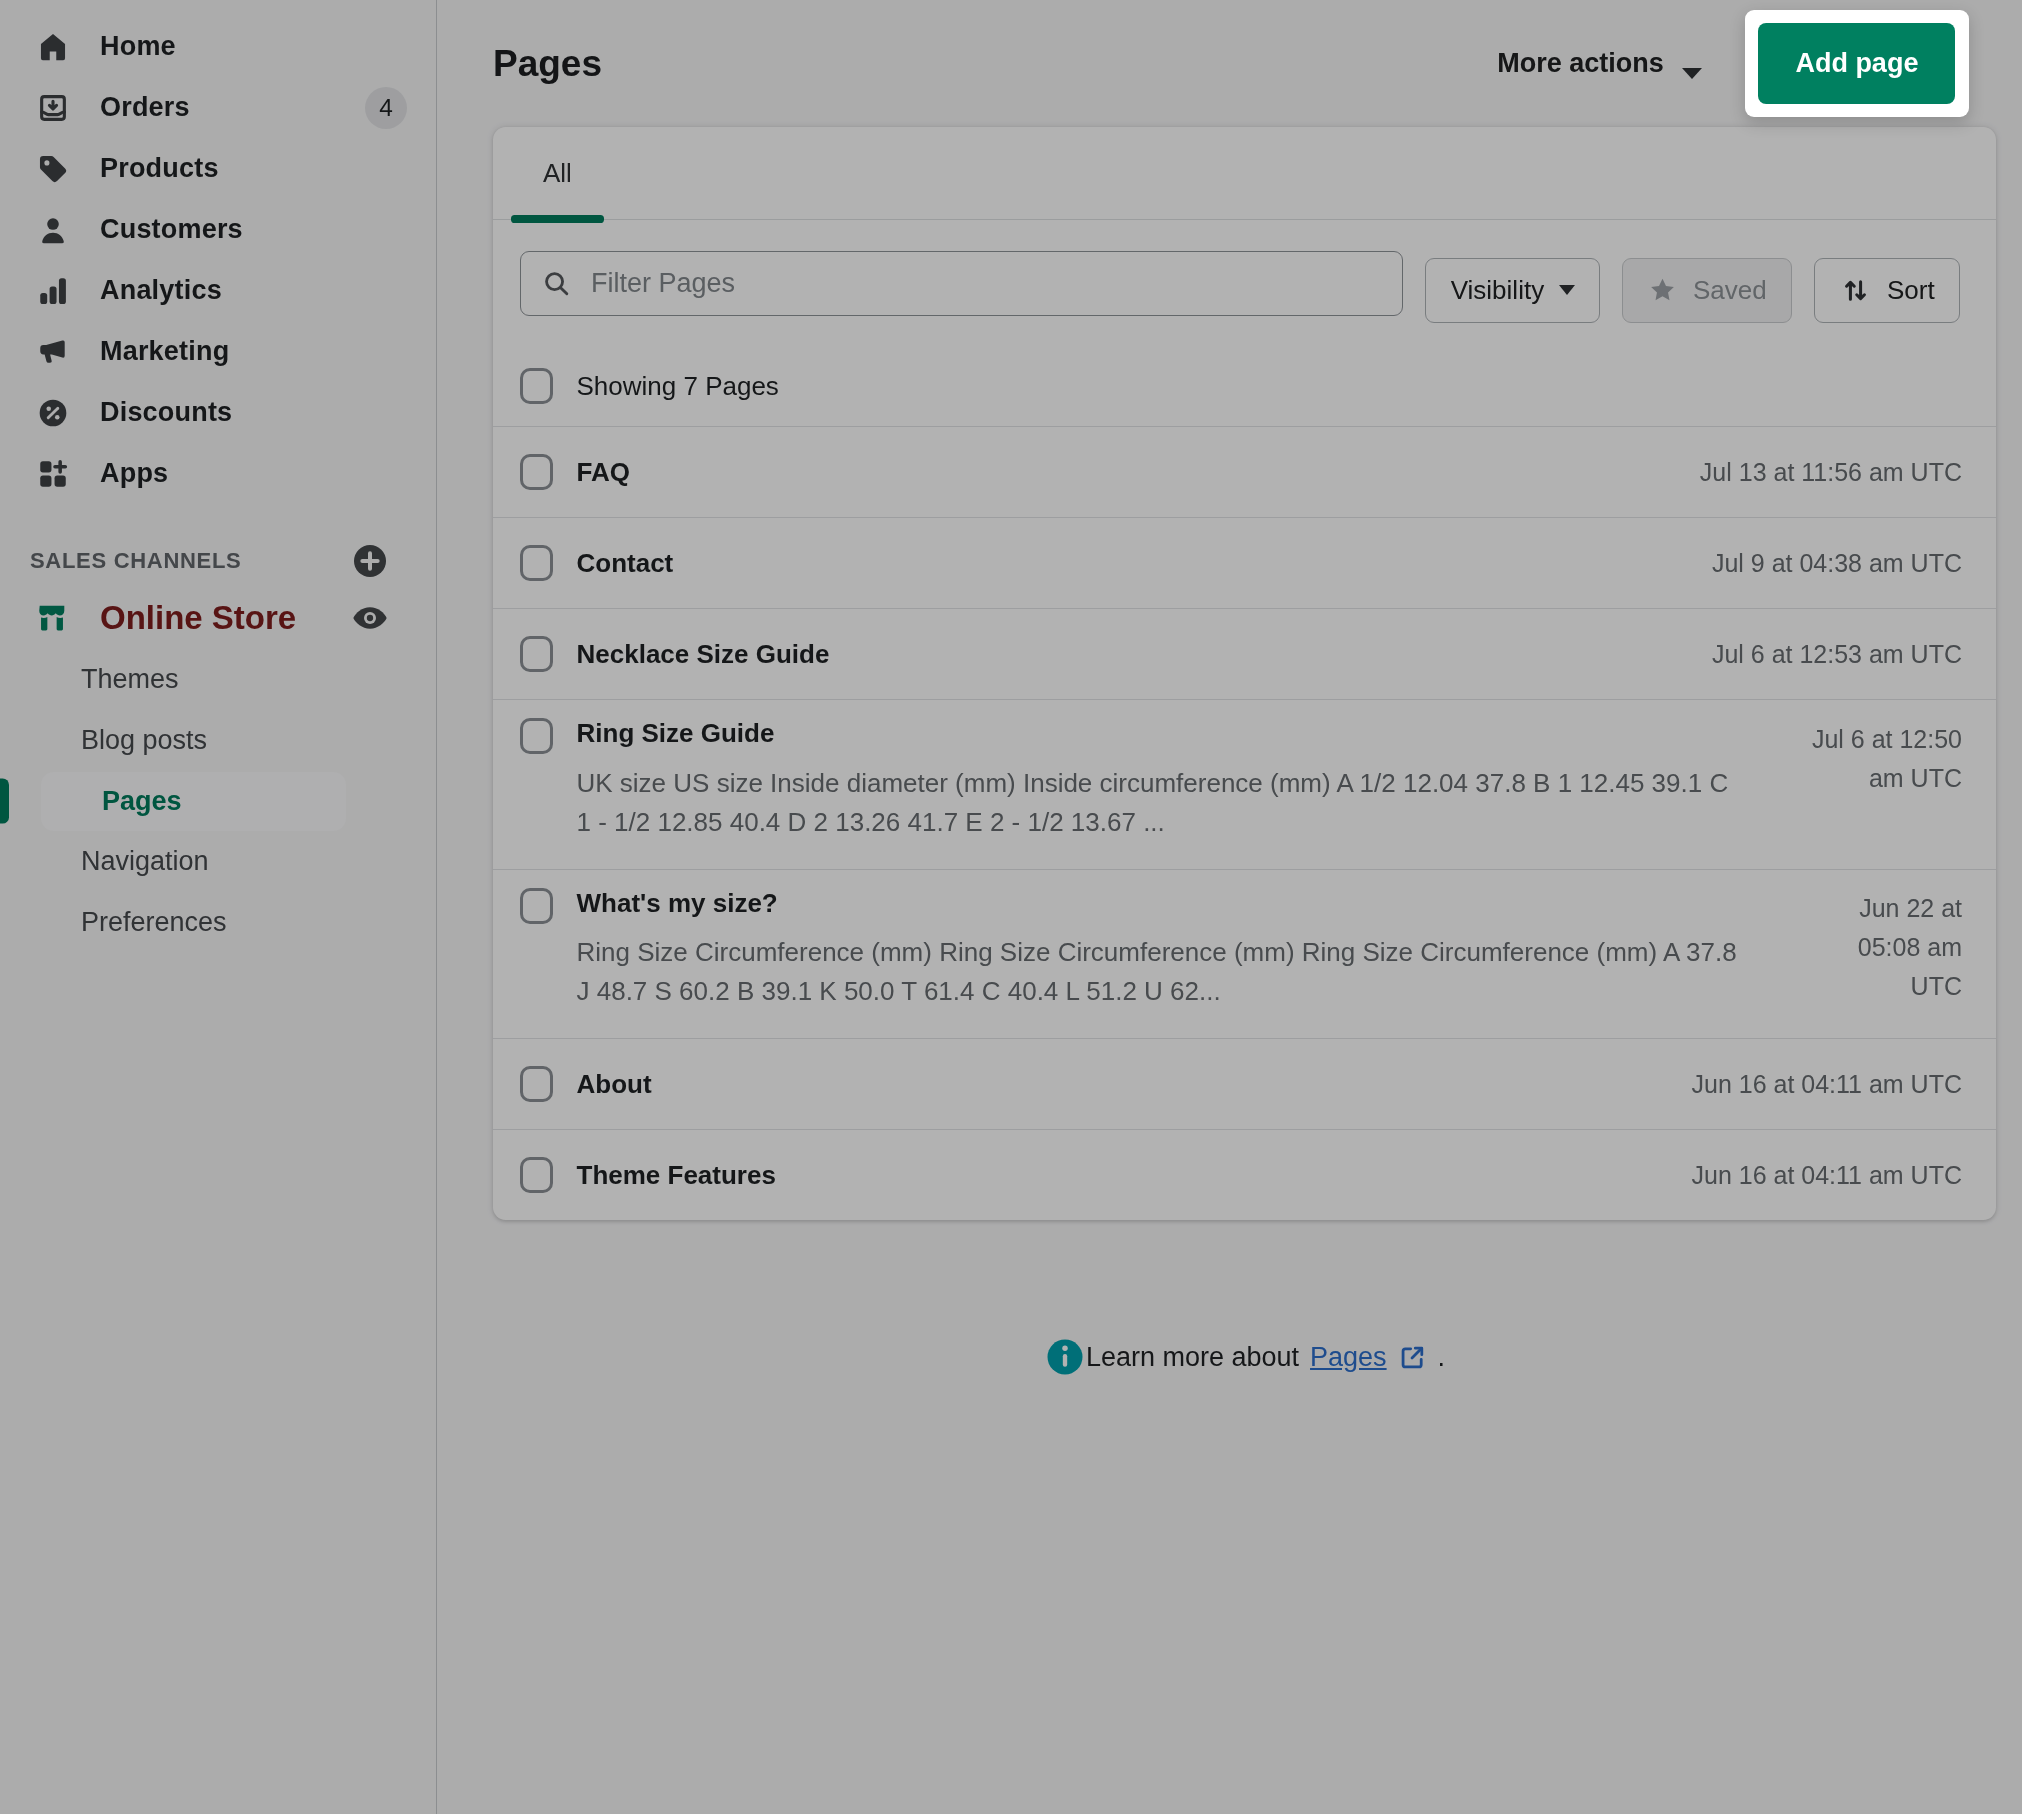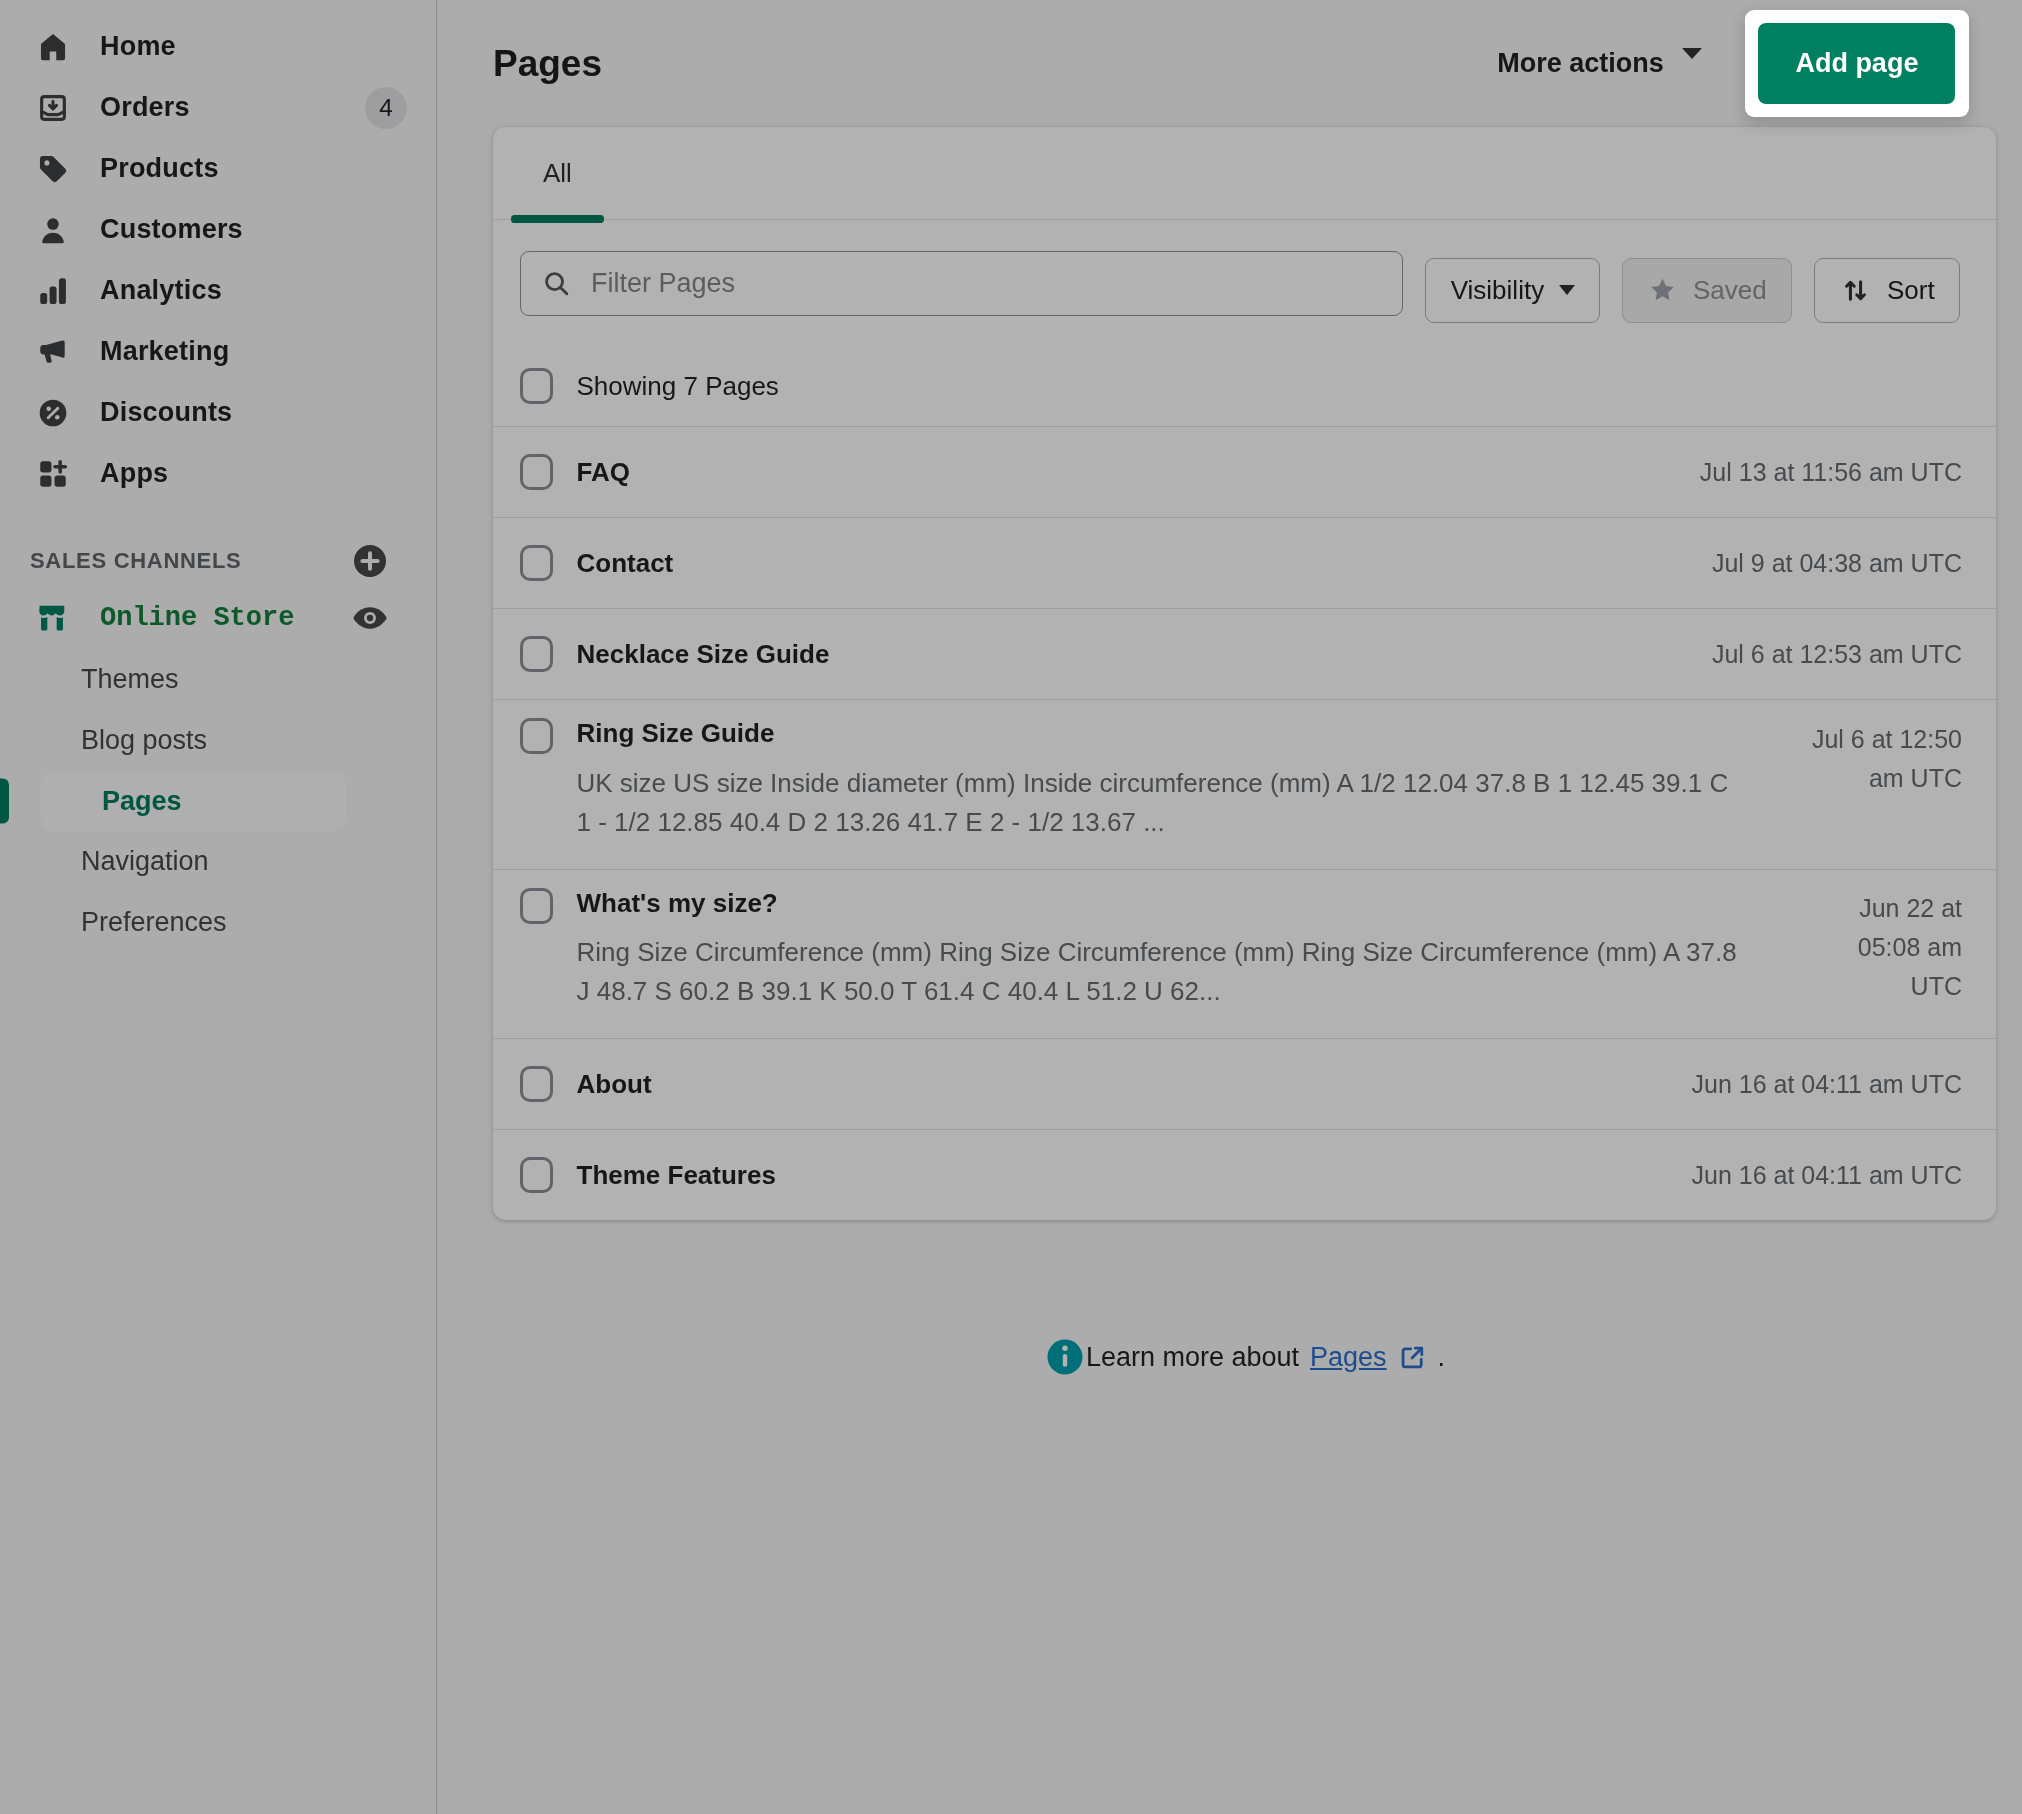--- a/index.html
+++ b/index.html
@@ -74,21 +74,21 @@
   .icon-btn { margin-left: auto; width: 42px; height: 42px; display: flex; align-items: center; justify-content: center; cursor: pointer; }
   .icon-btn svg { width: 40px; height: 40px; }
   .channel-row {
     height: 61px;
     display: flex; align-items: center;
     padding: 0 45px 0 34px;
     cursor: pointer;
   }
   .channel-icon { width: 36px; height: 36px; flex: none; }
   .channel-icon svg { width: 36px; height: 36px; }
-  .channel-label { margin-left: 30px; font-size: 27px; font-weight: 600; color: #15803d; font-family: Liberation Mono, monospace; }
+  .channel-label { margin-left: 30px; font-size: 33px; font-weight: 600; color: #7f1d1d; }
   .sub-item {
     height: 59px; margin: 1.8px 0;
     display: flex; align-items: center;
     padding-left: 81px;
     font-size: 27px; font-weight: 400;
     color: #46494d;
     cursor: pointer;
   }
   .sub-item.selected {
     position: relative;
@@ -115,21 +115,21 @@
     box-sizing: border-box;
   }
   .page-header {
     height: 127px;
     display: flex; align-items: center;
     padding-right: 27px;
   }
   .page-title { font-size: 37px; font-weight: 700; color: #1d1f21; margin: 0; }
   .header-actions { margin-left: auto; display: flex; align-items: center; gap: 43px; }
   .more-actions {
-    display: flex; align-items: flex-start; gap: 18px;
+    display: flex; align-items: flex-end; gap: 18px;
     background: none; border: none; cursor: pointer;
     font-family: inherit;
     font-size: 27px; font-weight: 600; color: #202223;
     padding: 0;
   }
   .caret-down {
     width: 0; height: 0;
     border-left: 10px solid transparent;
     border-right: 10px solid transparent;
     border-top: 11.8px solid #2e3134;

